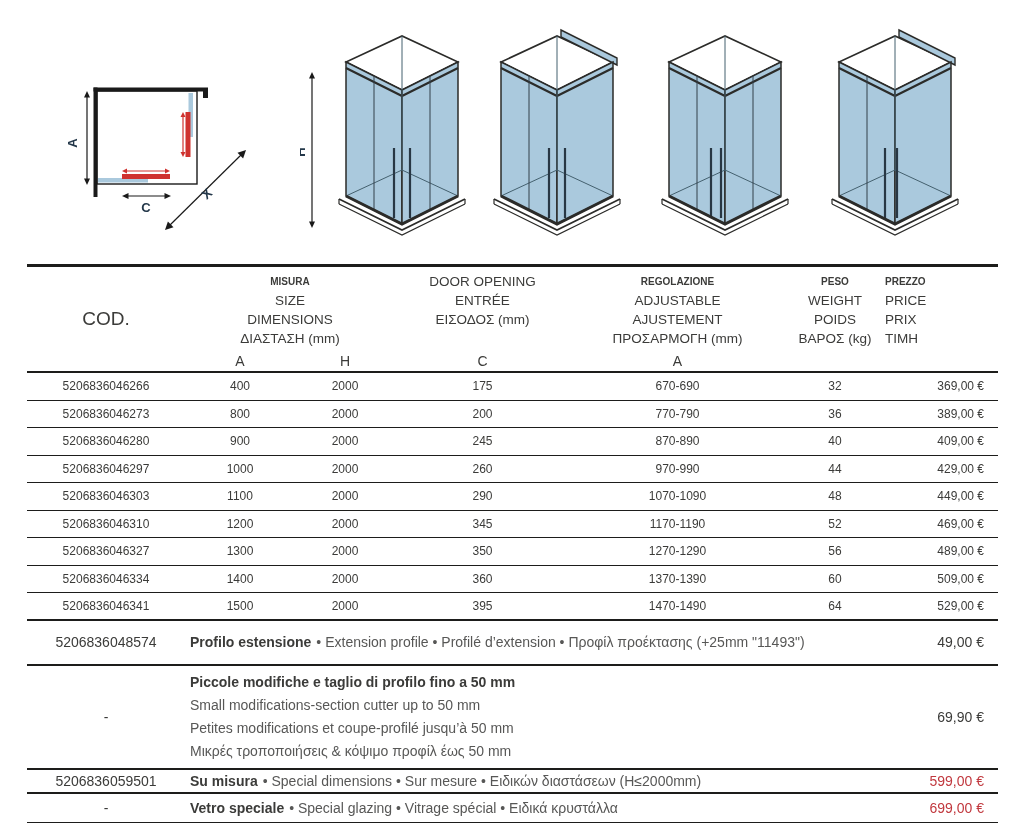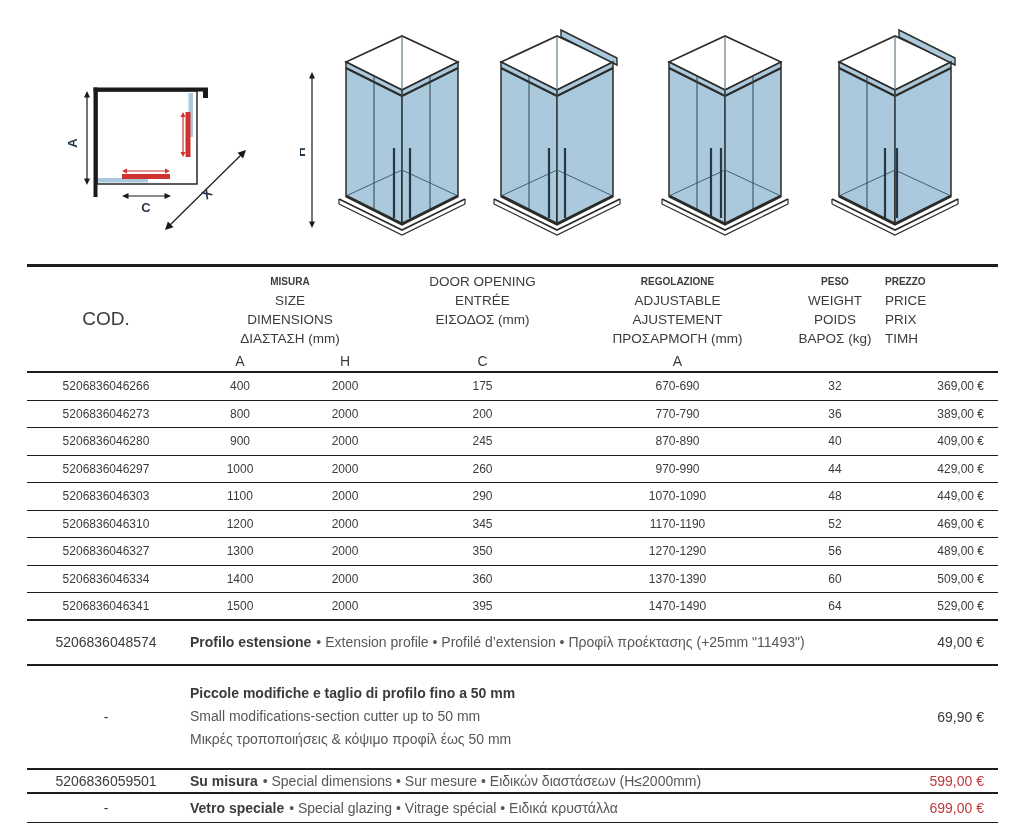--- a/index.html
+++ b/index.html
@@ -300,20 +300,21 @@
       <div class="cell cod">5206836048574</div>
       <div class="desc"><span class="b">Profilo estensione</span><span class="rest">• Extension profile • Profilé d’extension • Προφίλ προέκτασης (+25mm "11493")</span></div>
       <div class="cell prezzo">49,00 €</div>
     </div>
 
     <div class="grid srow s-mods">
       <div class="cell cod">-</div>
       <div class="desc">
         <div class="b">Piccole modifiche e taglio di profilo fino a 50 mm</div>
         <div class="gline">Small modifications-section cutter up to 50 mm</div>
+        <div class="gline">Petites modifications et coupe-profilé jusqu’à 50 mm</div>
         <div class="gline">Μικρές τροποποιήσεις &amp; κόψιμο προφίλ έως 50 mm</div>
       </div>
       <div class="cell prezzo">69,90 €</div>
     </div>
 
     <div class="grid srow s-sumisura">
       <div class="cell cod">5206836059501</div>
       <div class="desc"><span class="b">Su misura</span><span class="rest">• Special dimensions • Sur mesure • Ειδικών διαστάσεων (H≤2000mm)</span></div>
       <div class="cell prezzo red">599,00 €</div>
     </div>

